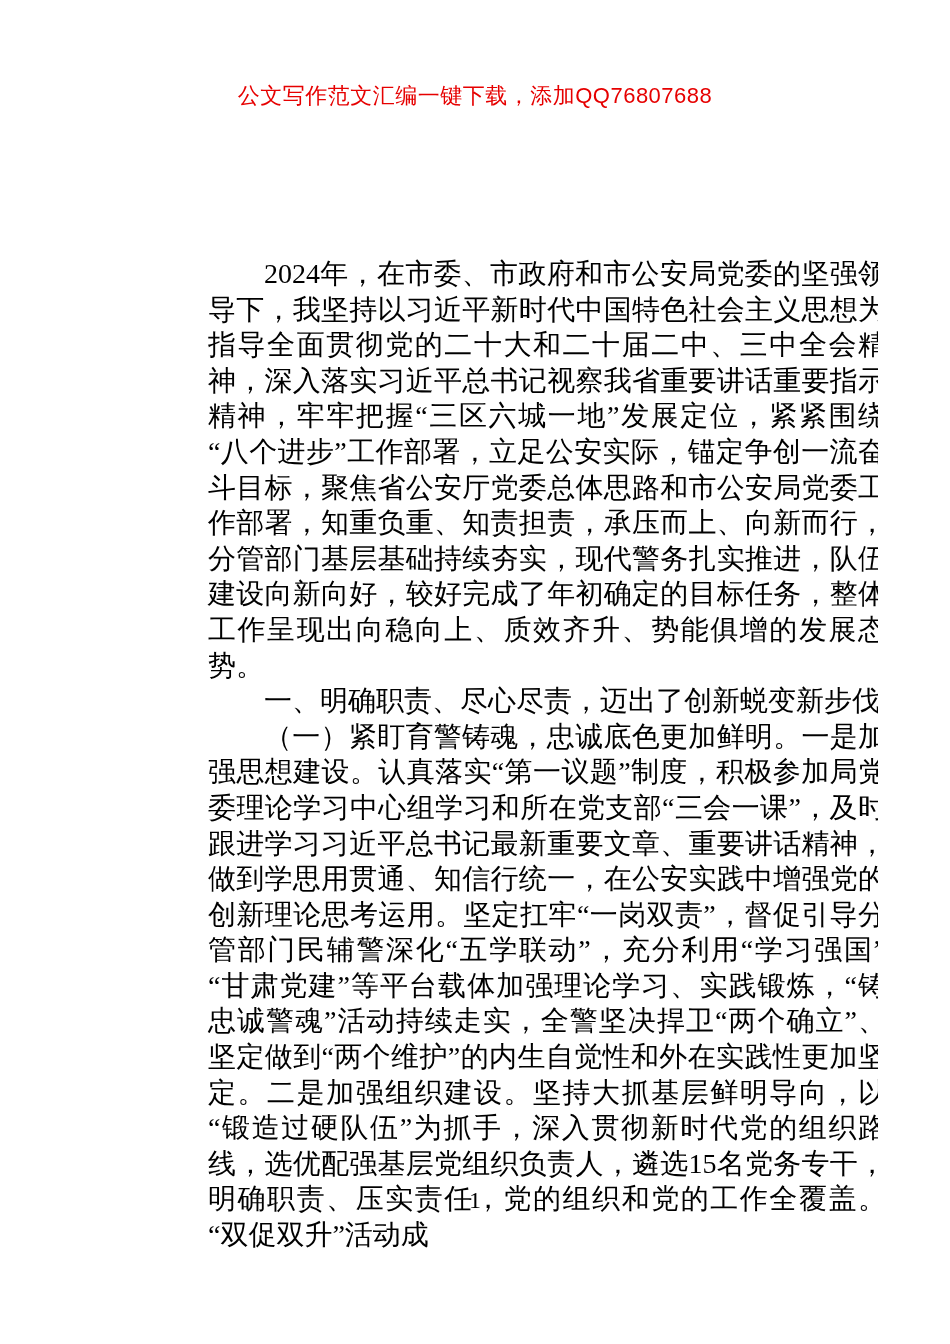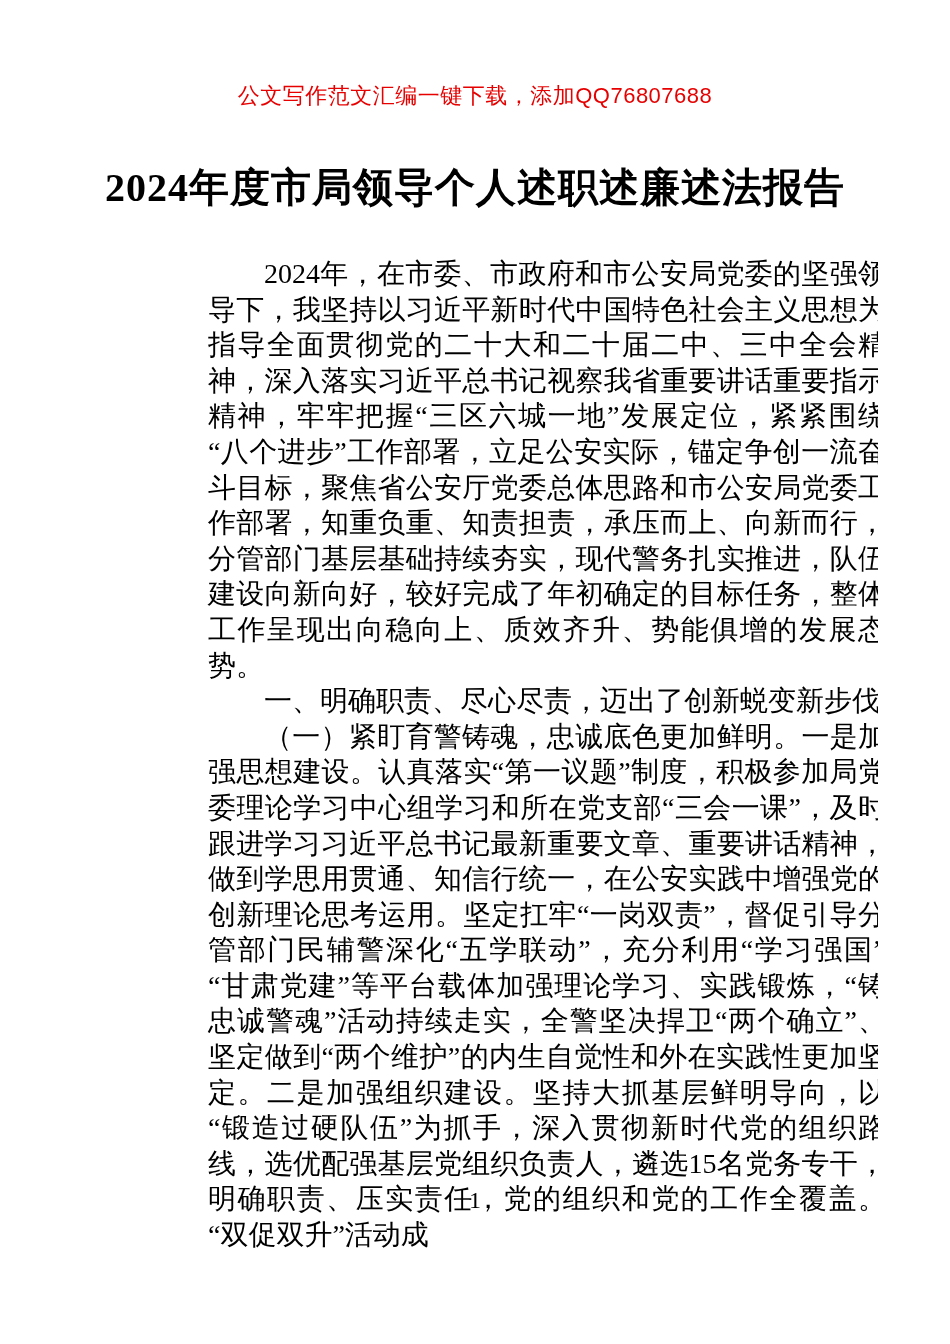--- a/index.html
+++ b/index.html
@@ -65,21 +65,20 @@
     line-height: 28px;
   }
 </style>
 </head>
 <body>
 
 <div class="page">
 
   <div class="promo-header">公文写作范文汇编一键下载，添加QQ76807688</div>
 
-  <h1 class="doc-title">2024年度市局领导个人述职述廉述法报告</h1>
 
   <div class="content">
     <p>2024年，在市委、市政府和市公安局党委的坚强领导下，我坚持以习近平新时代中国特色社会主义思想为指导全面贯彻党的二十大和二十届二中、三中全会精神，深入落实习近平总书记视察我省重要讲话重要指示精神，牢牢把握“三区六城一地”发展定位，紧紧围绕“八个进步”工作部署，立足公安实际，锚定争创一流奋斗目标，聚焦省公安厅党委总体思路和市公安局党委工作部署，知重负重、知责担责，承压而上、向新而行，分管部门基层基础持续夯实，现代警务扎实推进，队伍建设向新向好，较好完成了年初确定的目标任务，整体工作呈现出向稳向上、质效齐升、势能俱增的发展态势。</p>
     <p>一、明确职责、尽心尽责，迈出了创新蜕变新步伐</p>
     <p>（一）紧盯育警铸魂，忠诚底色更加鲜明。一是加强思想建设。认真落实“第一议题”制度，积极参加局党委理论学习中心组学习和所在党支部“三会一课”，及时跟进学习习近平总书记最新重要文章、重要讲话精神，做到学思用贯通、知信行统一，在公安实践中增强党的创新理论思考运用。坚定扛牢“一岗双责”，督促引导分管部门民辅警深化“五学联动”，充分利用“学习强国”“甘肃党建”等平台载体加强理论学习、实践锻炼，“铸忠诚警魂”活动持续走实，全警坚决捍卫“两个确立”、坚定做到“两个维护”的内生自觉性和外在实践性更加坚定。二是加强组织建设。坚持大抓基层鲜明导向，以“锻造过硬队伍”为抓手，深入贯彻新时代党的组织路线，选优配强基层党组织负责人，遴选15名党务专干，明确职责、压实责任，党的组织和党的工作全覆盖。“双促双升”活动成</p>
   </div>
 
   <div class="page-number">1</div>
 
 </div>

